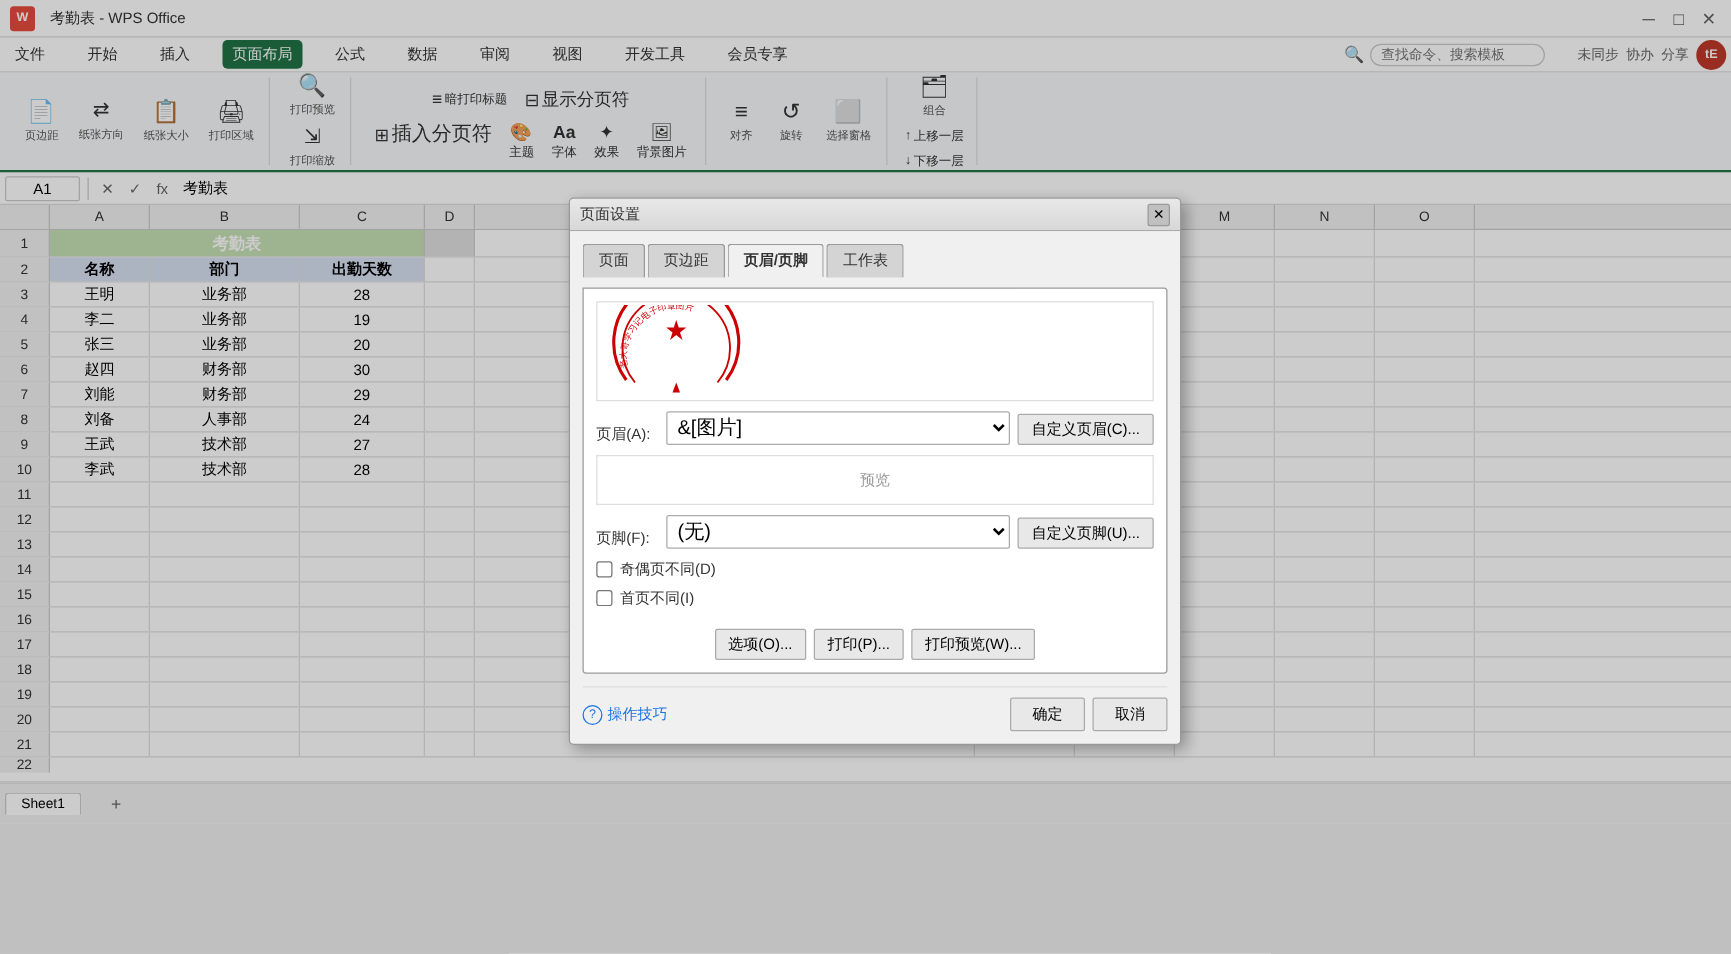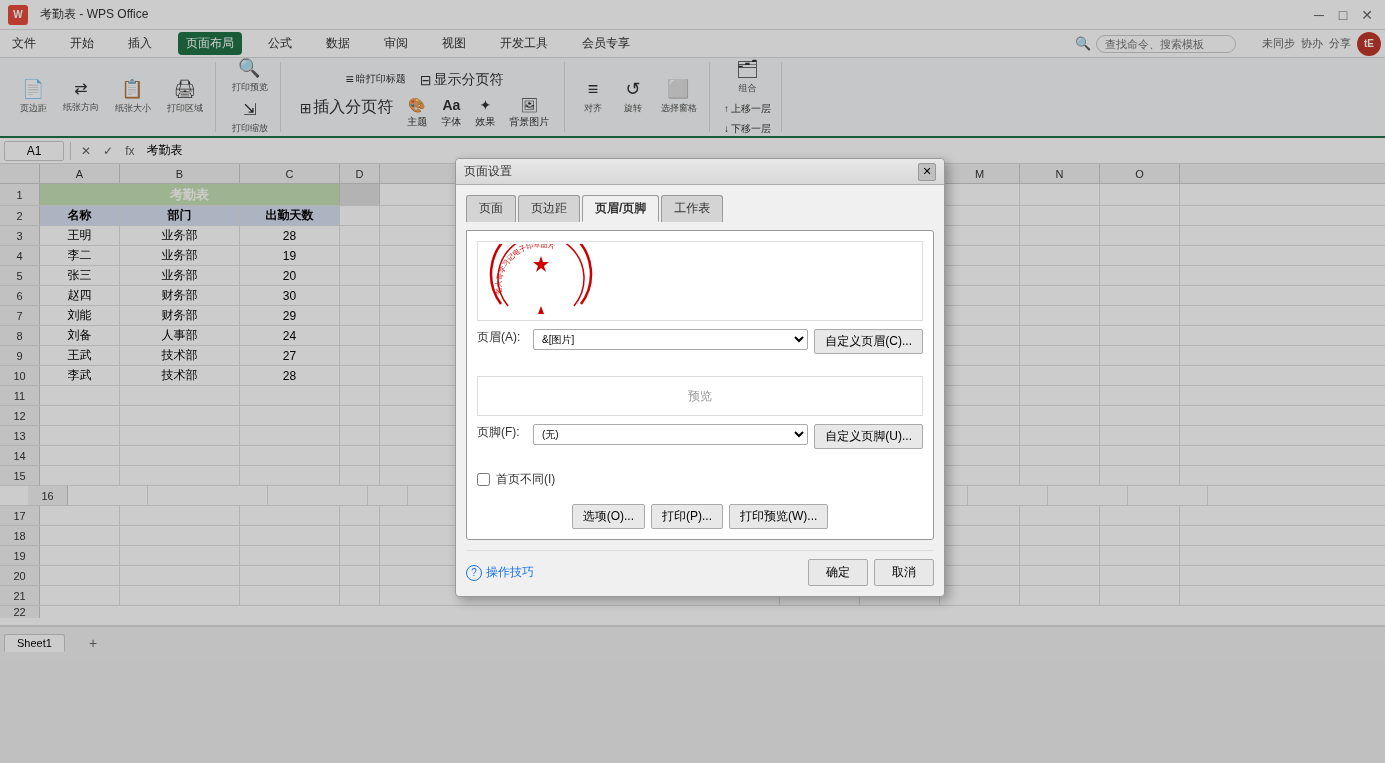--- a/index.html
+++ b/index.html
@@ -279,35 +279,35 @@
       display: flex;
       align-items: center;
       justify-content: flex-start;
       padding: 8px;
       position: relative;
     }
 
     
     .form-row {
       display: flex;
-      align-items: flex-start;
-      margin-bottom: 22px;
+      align-items: flex-end;
+      margin-bottom: 8px;
       gap: 6px;
     }
     .form-label {
       font-size: 12px;
       color: #333;
       white-space: nowrap;
       min-width: 50px;
     }
     .form-select {
       flex: 1;
       border: 1px solid #aaa;
       padding: 3px 4px;
-      font-size: 10px;
+      font-size: 16px;
       background: white;
       border-radius: 2px;
     }
     .form-btn {
       padding: 3px 10px;
       font-size: 12px;
       border: 1px solid #aaa;
       background: #e8e8e8;
       border-radius: 2px;
       cursor: pointer;
@@ -745,21 +745,21 @@
       <div class="cell col-b"></div>
       <div class="cell col-c"></div>
       <div class="cell col-d"></div>
       <div class="cell" style="width:400px;"></div>
       <div class="cell col-k"></div>
       <div class="cell col-l"></div>
       <div class="cell col-m"></div>
       <div class="cell col-n"></div>
       <div class="cell col-o"></div>
     </div>
-        <div class="sheet-row" style="height: 20px; padding-left: 28px;">
+        <div class="sheet-row" style="height: 20px;">
       <div class="row-header">16</div>
       <div class="cell col-a"></div>
       <div class="cell col-b"></div>
       <div class="cell col-c"></div>
       <div class="cell col-d"></div>
       <div class="cell" style="width:400px;"></div>
       <div class="cell col-k"></div>
       <div class="cell col-l"></div>
       <div class="cell col-m"></div>
       <div class="cell col-n"></div>
@@ -906,20 +906,24 @@
         </div>
 
         <div class="form-row">
           <label class="form-label">页脚(F):</label>
           <select class="form-select">
             <option>(无)</option>
           </select>
           <button class="form-btn">自定义页脚(U)...</button>
         </div>
 
+        <div class="checkbox-row">
+          <input type="checkbox" id="odd-even-cb" style="">
+          <label for="odd-even-cb">奇偶页不同(D)</label>
+        </div>
         <div class="checkbox-row">
           <input type="checkbox" id="first-diff-cb" style="">
           <label for="first-diff-cb">首页不同(I)</label>
         </div>
 
         <div style="display:flex;gap:6px;margin-top:16px;justify-content:center;">
           <button class="form-btn">选项(O)...</button>
           <button class="form-btn">打印(P)...</button>
           <button class="form-btn">打印预览(W)...</button>
         </div>

